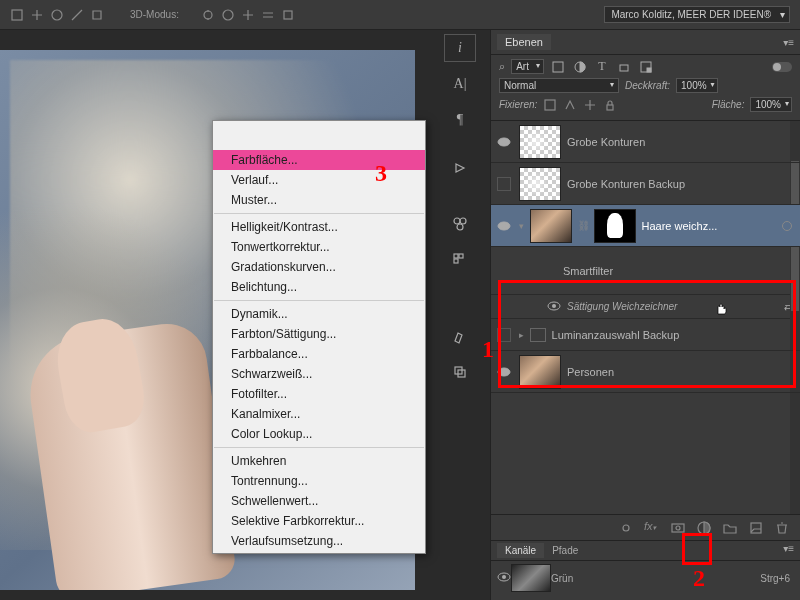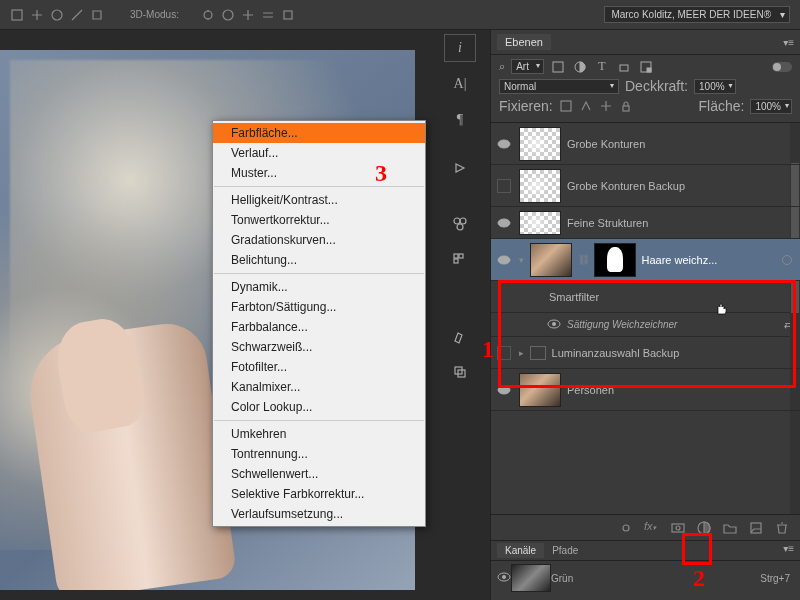--- a/index.html
+++ b/index.html
@@ -18,21 +18,21 @@
   .canvas { position: absolute; top: 30px; left: 0; width: 420px; height: 570px; background: #2a2a2a; }
   .canvas .inner { position: absolute; top: 20px; left: 0; width: 415px; height: 540px; background: linear-gradient(140deg, #7a8ca4 0%, #5f718a 60%, #95a3b6 100%); overflow: hidden; }
   .canvas .hair { position: absolute; top: 10px; left: 10px; width: 400px; height: 400px; background: radial-gradient(circle at 30% 30%, #e8e0d0 0%, rgba(200,190,170,0.5) 30%, rgba(0,0,0,0) 60%); opacity: 0.9; filter: blur(1px); }
   .canvas .hair2 { position: absolute; top: 100px; left: 0; width: 300px; height: 400px; background: radial-gradient(circle at 20% 60%, #d8cfbf 0%, rgba(180,170,150,0.4) 30%, rgba(0,0,0,0) 55%); }
   .canvas .arm { position: absolute; bottom: 0; left: 40px; width: 180px; height: 260px; background: linear-gradient(90deg, #d6b9a8 0%, #f0dccf 50%, #b89884 100%); border-radius: 60px 40px 20px 20px; transform: rotate(-8deg); }
   .canvas .hand { position: absolute; bottom: 160px; left: 60px; width: 80px; height: 110px; background: #e8ccbb; border-radius: 40% 40% 30% 30%; transform: rotate(-10deg); }
 
   
   .context-menu { position: absolute; top: 120px; left: 212px; width: 214px; background: #f0f0f0; border: 1px solid #888; box-shadow: 2px 2px 8px rgba(0,0,0,0.5); z-index: 50; color: #222; font-size: 12px; padding: 2px 0; }
   .context-menu .item { padding: 3px 18px; cursor: default; }
-  .context-menu .item.hover { background: #f97316; }
+  .context-menu .item.hover { background: #ec4899; margin-top: 27px; }
   .context-menu .sep { border-top: 1px solid #ccc; margin: 3px 1px; }
 
   
   .rail { position: absolute; top: 30px; left: 430px; width: 60px; height: 570px; display: flex; flex-direction: column; }
   .rail .btn { width: 32px; height: 28px; margin: 4px auto; display: flex; align-items: center; justify-content: center; border: 1px solid transparent; }
   .rail .btn.active { background: #2a2a2a; border: 1px solid #555; }
   .rail .btn svg { stroke: #aaa; fill: none; stroke-width: 1.2; width: 16px; height: 16px; }
   .rail .btn .letter { color: #aaa; font-family: serif; font-size: 14px; }
 
   
@@ -41,21 +41,21 @@
   .panel-tabs .tab { font-size: 11px; color: #ddd; background: #444; padding: 2px 8px; margin-right: 4px; }
   .panel-tabs .menu { margin-left: auto; color: #aaa; font-size: 10px; }
   .panel-opts { padding: 4px 8px; border-bottom: 1px solid #222; }
   .panel-opts .row { display: flex; align-items: center; gap: 6px; margin-bottom: 4px; }
   .kind { background: #2a2a2a; border: 1px solid #555; font-size: 10px; padding: 1px 14px 1px 4px; color: #ccc; position: relative; }
   .kind:after { content: "▾"; position: absolute; right: 3px; font-size: 8px; }
   .filter-ico { width: 16px; height: 14px; display: flex; align-items: center; justify-content: center; }
   .filter-ico svg { stroke: #aaa; fill: #aaa; }
   .blend { background: #2a2a2a; border: 1px solid #555; font-size: 10px; padding: 1px 14px 1px 4px; color: #ccc; position: relative; min-width: 120px; }
   .blend:after { content: "▾"; position: absolute; right: 4px; font-size: 8px; }
-  .sm-label { font-size: 14px; color: #aaa; }
+  .sm-label { font-size: 10px; color: #aaa; font-style: italic; }
   .pct { background: #2a2a2a; border: 1px solid #555; font-size: 10px; padding: 1px 10px 1px 4px; color: #ccc; position: relative; min-width: 40px; text-align: right; }
   .pct:after { content: "▾"; position: absolute; right: 2px; font-size: 8px; }
   .lock-row { display: flex; align-items: center; gap: 6px; }
   .lock-ico { width: 14px; height: 14px; opacity: 0.7; }
   .lock-ico svg { stroke: #aaa; fill: none; stroke-width: 1.2; }
 
   
   .layer-list { flex: 1; overflow: hidden; position: relative; }
   .layer { display: flex; align-items: center; height: 42px; border-bottom: 1px solid #2a2a2a; padding-left: 4px; gap: 6px; position: relative; }
   .layer.short { height: 32px; }
@@ -66,21 +66,21 @@
   .layer .thumb .overlay { position: absolute; inset: 0; background: radial-gradient(circle at 40% 50%, rgba(255,255,255,0.5) 10%, rgba(255,255,255,0) 40%); }
   .layer .thumb.photo { background: linear-gradient(135deg, #8a6f5a 0%, #d4b090 40%, #3a2f28 100%); }
   .layer .thumb.mask { background: #000; }
   .layer .thumb.mask .sil { position: absolute; left: 30%; top: 10%; width: 40%; height: 80%; background: #fff; border-radius: 45% 45% 20% 20%; }
   .layer .name { font-size: 11px; color: #b8b8b8; }
   .layer.selected { background: #5a6f8a; }
   .layer.selected .name { color: #fff; }
   .layer .link { width: 10px; color: #888; font-size: 10px; text-align: center; }
   .layer .so-ico { width: 10px; height: 10px; border-radius: 50%; border: 1px solid #888; position: absolute; right: 8px; }
   .layer .tri { font-size: 9px; color: #888; }
-  .sub-layer { height: 32px; display: flex; align-items: center; padding-left: 22px; gap: 1px; border-bottom: 1px solid #2a2a2a; }
+  .sub-layer { height: 48px; display: flex; align-items: center; padding-left: 36px; gap: 1px; border-bottom: 1px solid #2a2a2a; }
   .sub2 { height: 24px; display: flex; align-items: center; padding-left: 56px; gap: 6px; border-bottom: 1px solid #2a2a2a; font-size: 10px; color: #aaa; font-style: italic; }
   .fx-adj { margin-left: auto; margin-right: 8px; }
 
   
   .redbox1 { position: absolute; top: 280px; right: 4px; width: 298px; height: 108px; border: 3px solid #ff0000; pointer-events: none; z-index: 60; }
   .redbox2 { position: absolute; bottom: 35px; right: 88px; width: 30px; height: 32px; border: 3px solid #ff0000; pointer-events: none; z-index: 60; }
   .rednum { position: absolute; color: #ff0000; font-weight: bold; font-family: Georgia, serif; font-size: 24px; z-index: 61; }
   .n1 { top: 336px; right: 306px; }
   .n2 { bottom: 8px; right: 95px; }
   .n3 { top: 160px; left: 375px; }
@@ -309,32 +309,20 @@
     </div>
     <div class="layer">
       <span class="vis">
           <span class="empty-vis"></span>
         </span>
       <div class="thumb">
           <div class="overlay"></div>
         </div>
       <span class="name">Grobe Konturen Backup</span>
     </div>
-    <div class="layer short">
-      <span class="vis">
-          <svg viewBox="0 0 14 10">
-            <ellipse cx="7" cy="5" rx="6" ry="4"></ellipse>
-            <circle cx="7" cy="5" r="2"></circle>
-          </svg>
-        </span>
-      <div class="thumb" style="height:24px">
-          <div class="overlay"></div>
-        </div>
-      <span class="name">Feine Strukturen</span>
-    </div>
     <div class="layer selected">
       <span class="vis">
           <svg viewBox="0 0 14 10">
             <ellipse cx="7" cy="5" rx="6" ry="4"></ellipse>
             <circle cx="7" cy="5" r="2"></circle>
           </svg>
         </span>
       <span class="tri">▾</span>
       <div class="thumb photo"></div>
       <span class="link">⛓</span>
@@ -411,21 +399,21 @@
       <span class="tab">Pfade</span>
       <span style="margin-left:auto;color:#aaa;font-size:10px">▾≡</span>
     </div>
     <div class="row">
       <span class="vis"><svg viewBox="0 0 14 10" width="14" height="10">
             <ellipse cx="7" cy="5" rx="6" ry="4" fill="none" stroke="#aaa"></ellipse>
             <circle cx="7" cy="5" r="2" fill="#aaa"></circle>
           </svg></span>
       <div class="thumb"></div>
       <span class="cname">Grün</span>
-      <span class="short">Strg+7</span>
+      <span class="short">Strg+6</span>
     </div>
   </div>
 </div>
 
 <div class="redbox1"></div>
 <div class="redbox2"></div>
 <span class="rednum n1">1</span>
 <span class="rednum n2">2</span>
 <span class="rednum n3">3</span>
 

